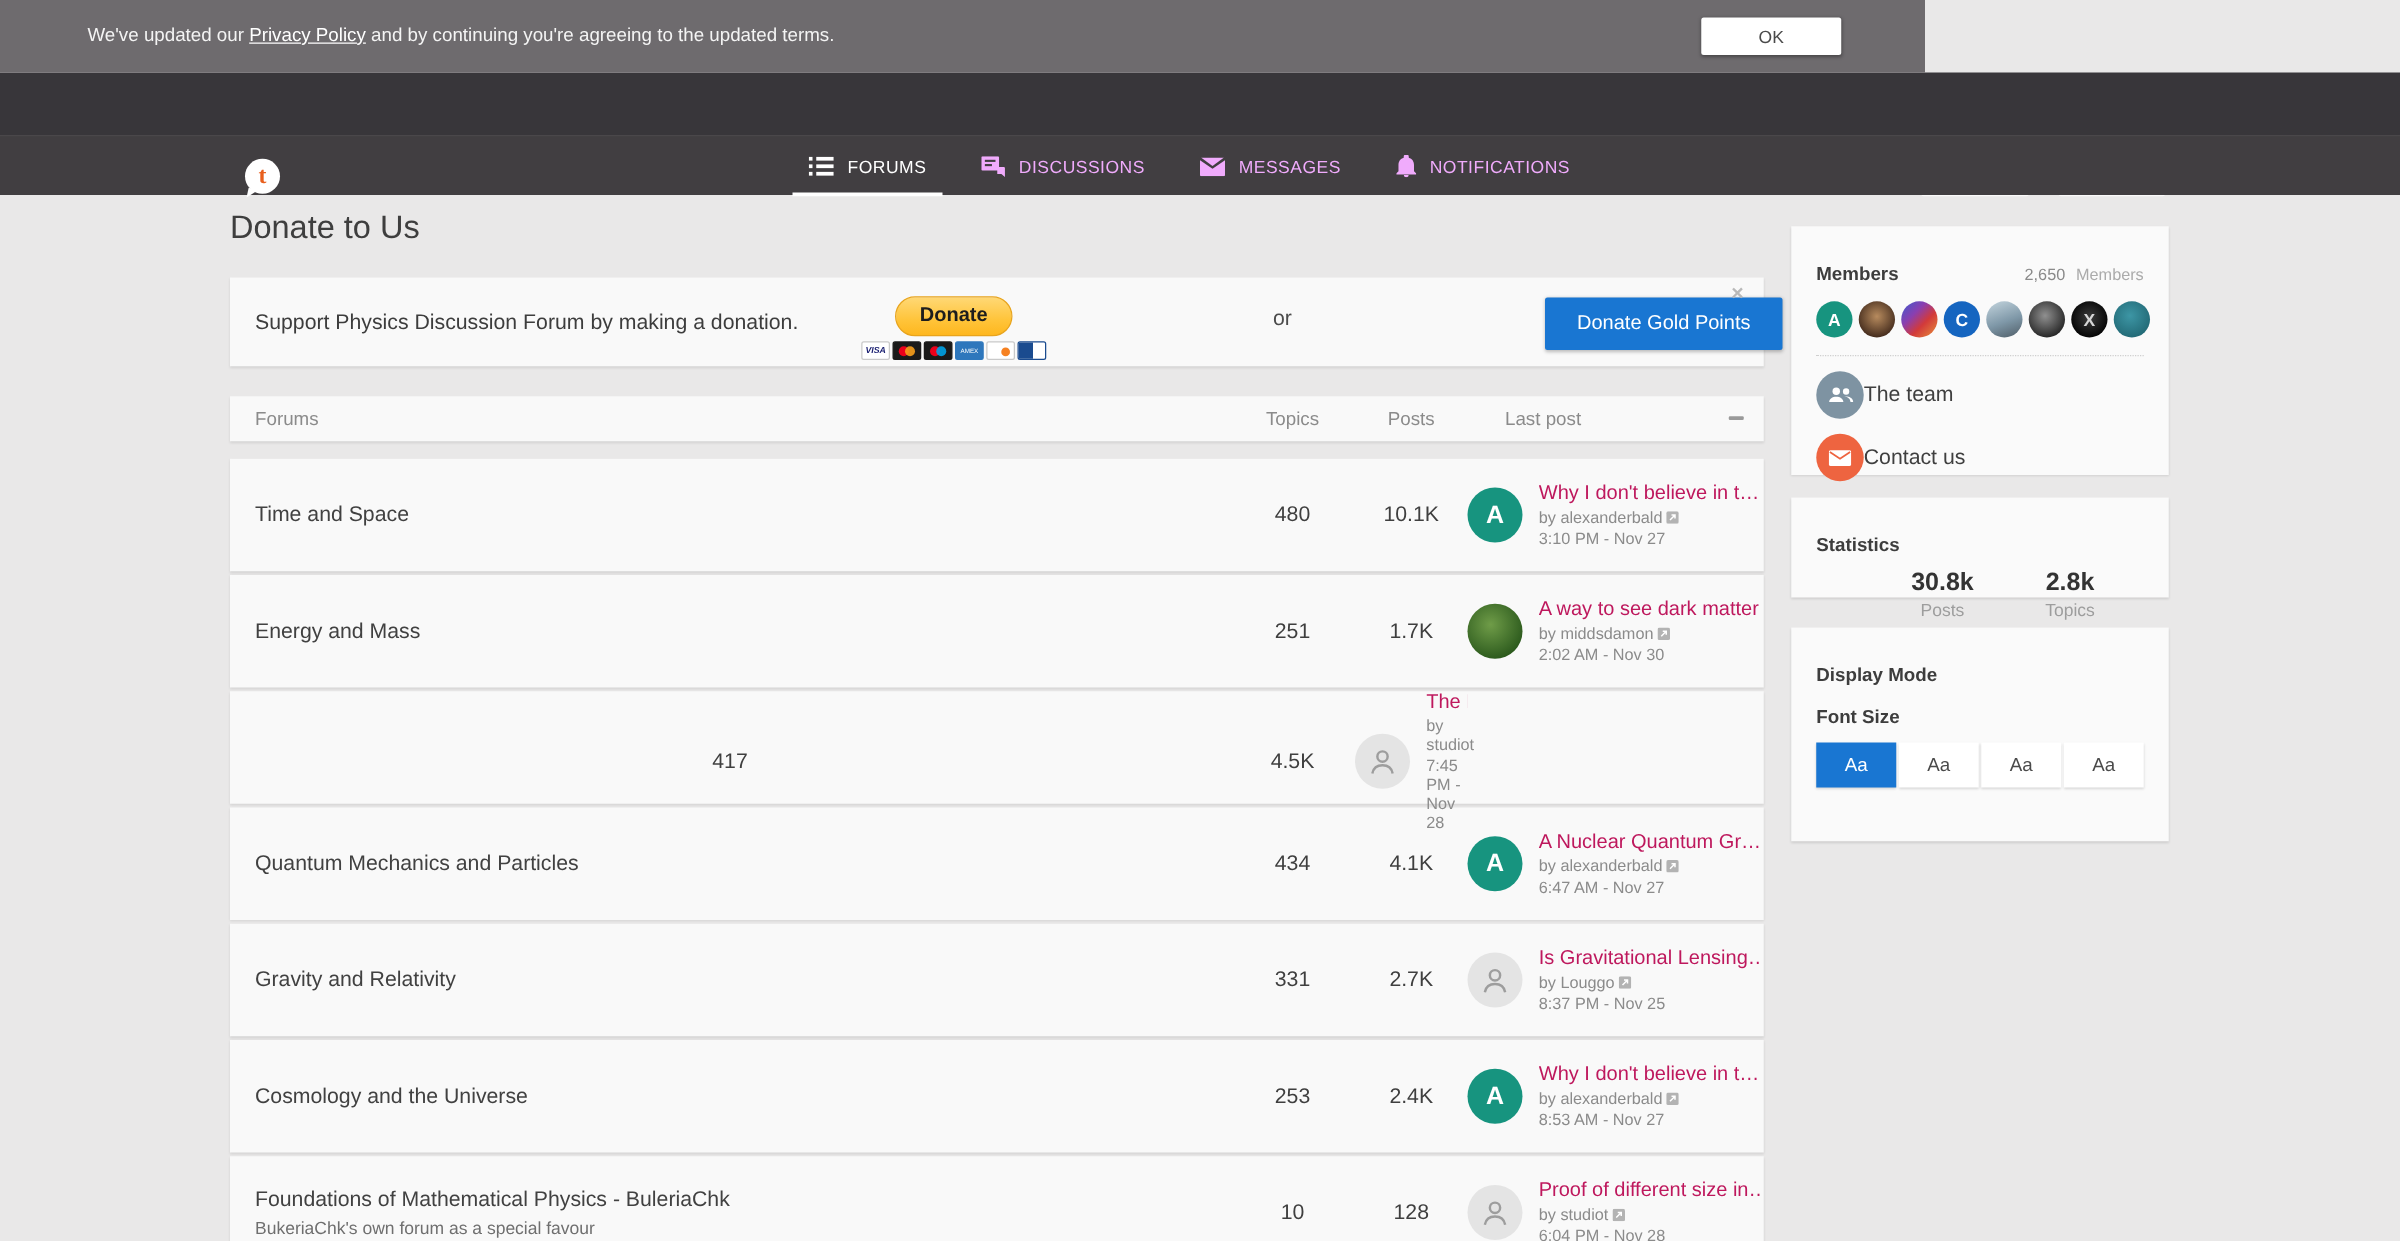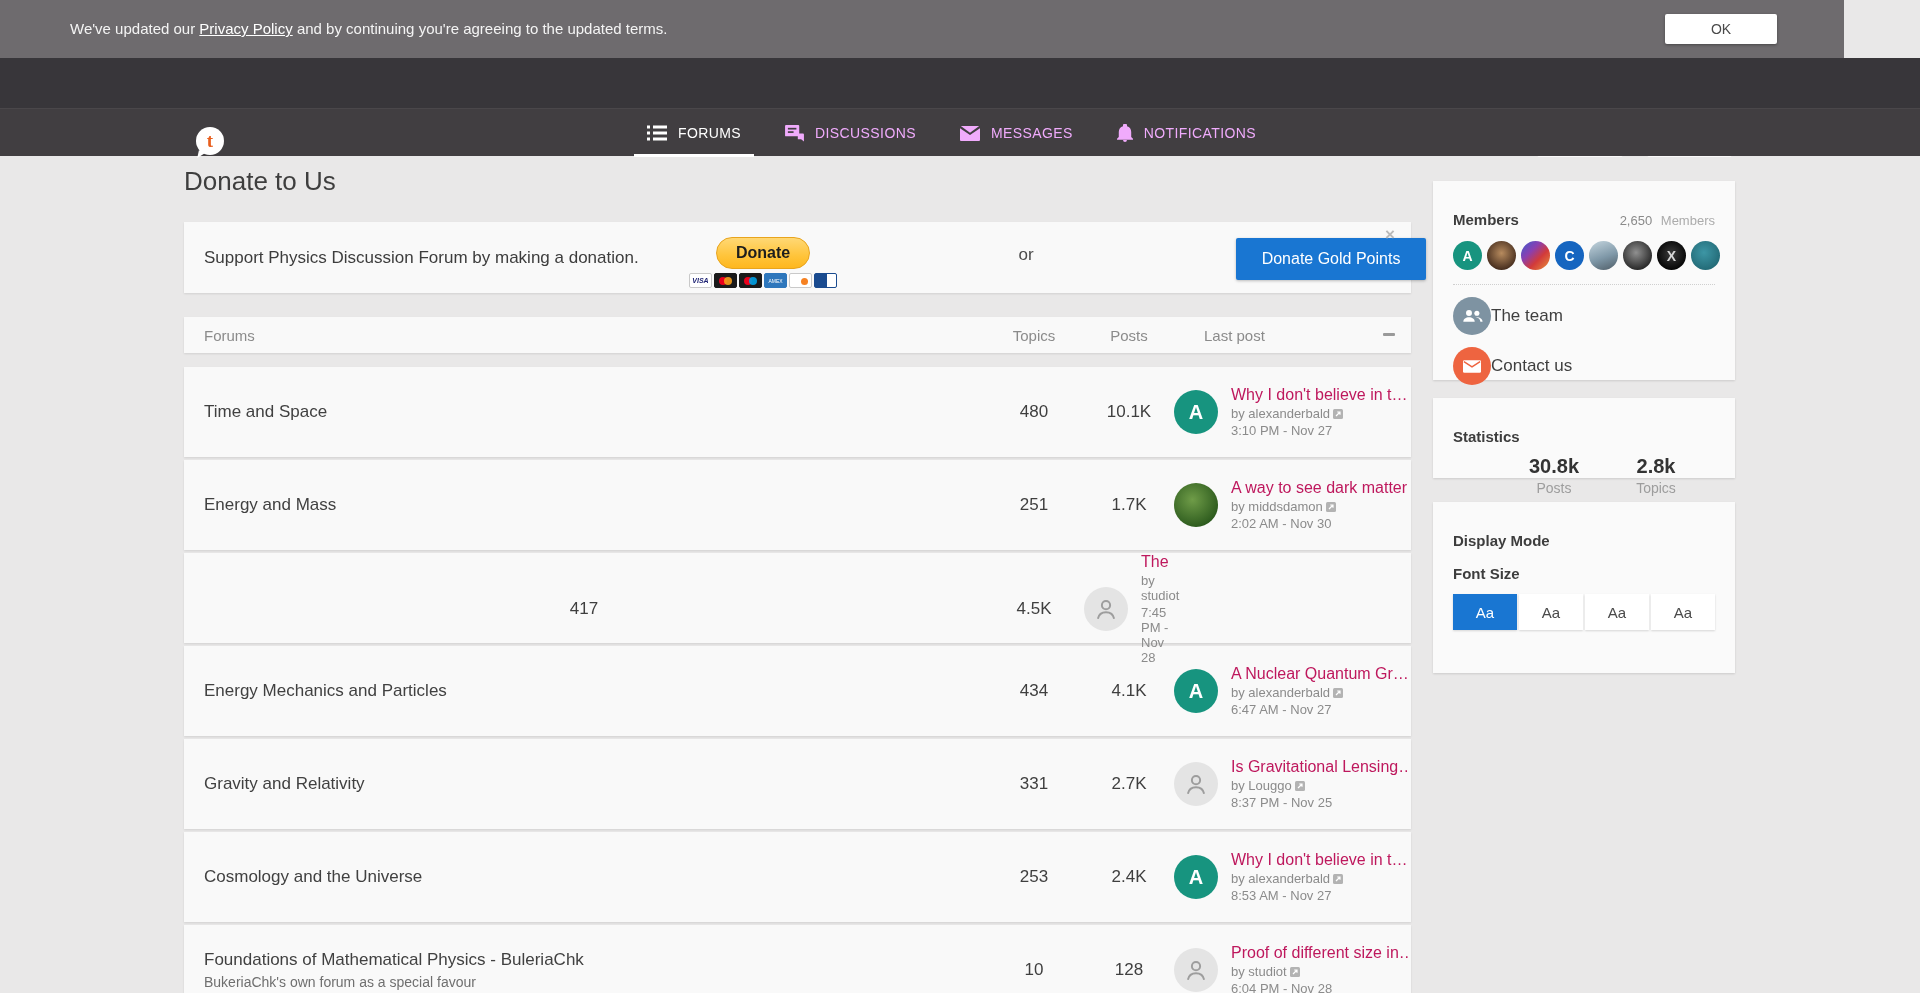--- a/index.html
+++ b/index.html
@@ -1,20 +1,20 @@
 <!DOCTYPE html>
 <html><head>
 <meta charset="utf-8">
 <style>
   * { margin:0; padding:0; box-sizing:border-box; }
   html,body { width:1920px; height:993px; overflow:hidden;
     font-family:"Liberation Sans","DejaVu Sans",sans-serif; background:#e9e8e8; }
 
   
-  .banner { position:absolute; top:0; left:0; width:1844px; height:58px;
+  .banner { position:absolute; top:0; left:0; width:1540px; height:58px;
     background:#6e6b6e; color:#fff; z-index:30; }
   .banner-text { position:absolute; left:70px; top:0; line-height:58px; font-size:15px; color:#f4f4f4; }
   .banner-text a { color:#fff; text-decoration:underline; cursor:pointer; }
   .ok-btn { position:absolute; right:67px; top:14px; width:112px; height:30px;
     background:#fff; color:#4a4a4a; font-size:14px; border:none; border-radius:2px;
     box-shadow:0 1px 3px rgba(0,0,0,.35); cursor:pointer; }
 
   
   .header { position:absolute; top:58px; left:0; width:1920px; height:50px; background:#38363a; }
   .logo { position:absolute; left:196px; top:69px; width:28px; height:28px; background:#fff;
@@ -305,21 +305,21 @@
             <rect width="10" height="10" rx="1.5" fill="#b3b3b3"></rect>
             <path d="M3 7L7 3M4.2 3H7v2.8" stroke="#fff" stroke-width="1.2" fill="none"></path>
           </svg>
         </div>
         <div class="lp-time">7:45 PM - Nov 28</div>
       </div>
     </div>
   </div>
     <div class="frow card">
     <div>
-      <div class="fname">Energy Mechanics and Particles</div>
+      <div class="fname">Quantum Mechanics and Particles</div>
 
     </div>
     <div class="fnum">434</div>
     <div class="fnum">4.1K</div>
     <div class="flast">
       <span class="avatar av-44" style="background: rgb(23, 148, 127);">A</span>
       <div class="lp-texts">
         <div class="lp-title">A Nuclear Quantum Gr…</div>
         <div class="lp-meta">
           <span class="lp-author">by alexanderbald</span>

